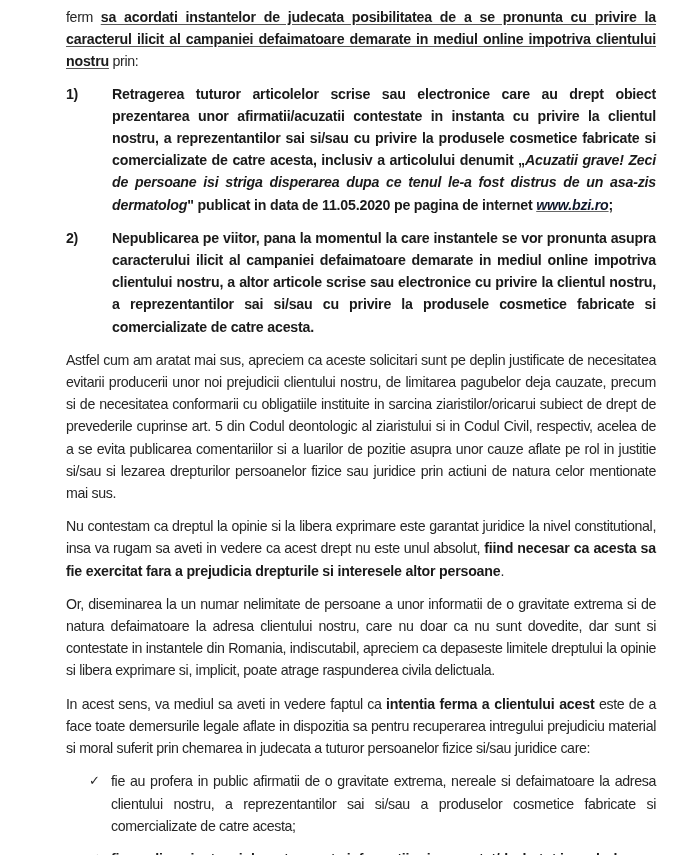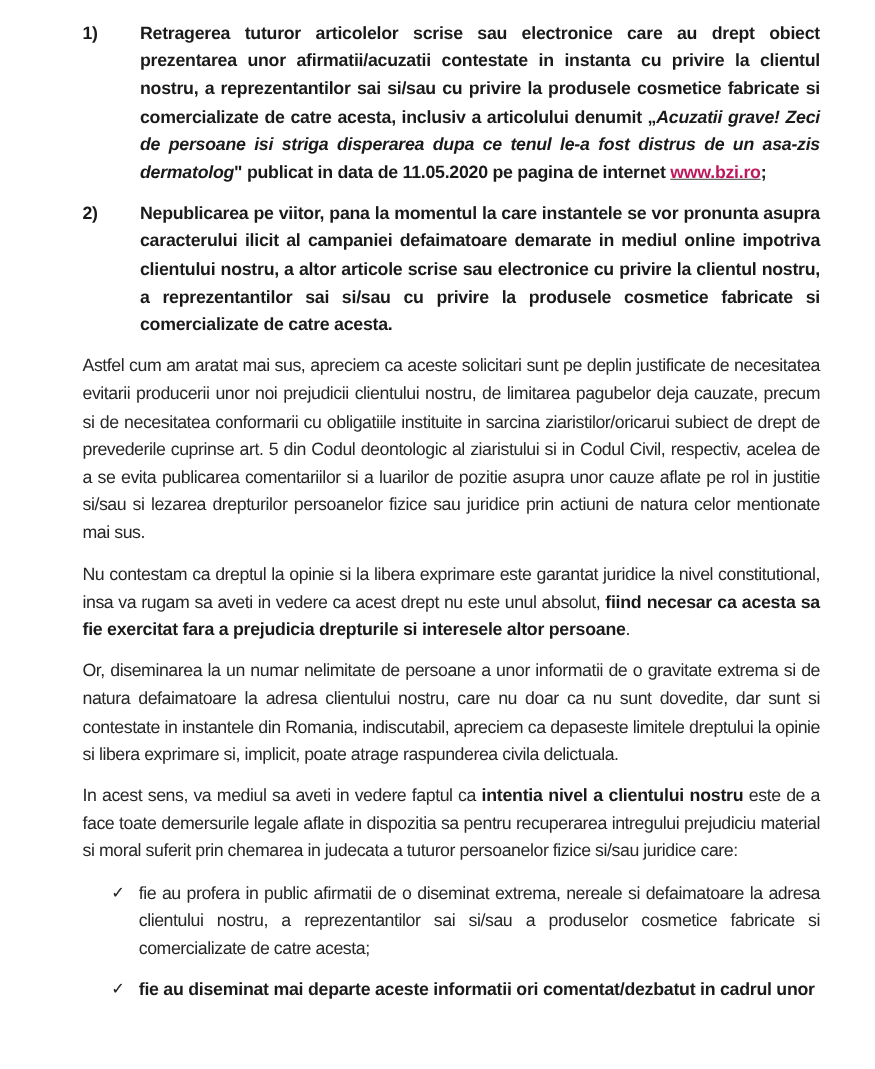--- a/index.html
+++ b/index.html
@@ -8,36 +8,37 @@
     position:absolute; left:66px; top:6px; width:590px;
     font-family:"Liberation Sans", sans-serif;
     font-size:14.2px; line-height:22.2px; color:#262626;
     letter-spacing:-0.35px;
   }
   p { margin:0; text-align:justify; }
   .reg { font-weight:normal; }
   .b { font-weight:bold; color:#1a1a1a; letter-spacing:-0.2px; }
   .u { text-decoration:underline; text-decoration-color:#555; text-underline-offset:2px; }
   .i { font-style:italic; }
-  .link { text-decoration:underline; text-decoration-color:#666; font-weight:bold; color:#be185d; }
+  .link { text-decoration:underline; text-decoration-color:#666; font-weight:bold; color:#0f172a;font-style:italic; }
   .gap1 { height:10px; }
   .gap2 { height:11px; }
   .gap3 { height:11px; }
   .numitem { display:flex; }
   .num { width:46px; flex:0 0 46px; font-weight:bold; color:#1a1a1a; }
   .numtext { flex:1; text-align:justify; }
   .check { display:flex; padding-left:23px; }
   .ck { width:22px; flex:0 0 22px; font-family:"DejaVu Sans", sans-serif; font-size:13px; }
   .cktext { flex:1; text-align:justify; }
 </style>
 </head>
 <body>
 
 <div class="page">
 
+  <p><span class="reg">ferm </span><span class="b u">sa acordati instantelor de judecata posibilitatea de a se pronunta cu privire la caracterul ilicit al campaniei defaimatoare demarate in mediul online impotriva clientului nostru</span><span class="reg"> prin:</span></p>
 
   <div class="gap1"></div>
 
   <div class="numitem">
     <div class="num">1)</div>
     <div class="numtext b"><span>Retragerea tuturor articolelor scrise sau electronice care au drept obiect prezentarea unor afirmatii/acuzatii contestate in instanta cu privire la clientul nostru, a reprezentantilor sai si/sau cu privire la produsele cosmetice fabricate si comercializate de catre acesta, inclusiv a articolului denumit „</span><span class="i">Acuzatii grave! Zeci de persoane isi striga disperarea dupa ce tenul le-a fost distrus de un asa-zis dermatolog</span><span>" publicat in data de 11.05.2020 pe pagina de internet </span><span class="link">www.bzi.ro</span><span>;</span></div>
   </div>
 
   <div class="gap2"></div>
 
@@ -53,27 +54,27 @@
   <div class="gap3"></div>
 
   <p><span>Nu contestam ca dreptul la opinie si la libera exprimare este garantat juridice la nivel constitutional, insa va rugam sa aveti in vedere ca acest drept nu este unul absolut, </span><span class="b">fiind necesar ca acesta sa fie exercitat fara a prejudicia drepturile si interesele altor persoane</span><span>.</span></p>
 
   <div class="gap3"></div>
 
   <p>Or, diseminarea la un numar nelimitate de persoane a unor informatii de o gravitate extrema si de natura defaimatoare la adresa clientului nostru, care nu doar ca nu sunt dovedite, dar sunt si contestate in instantele din Romania, indiscutabil, apreciem ca depaseste limitele dreptului la opinie si libera exprimare si, implicit, poate atrage raspunderea civila delictuala.</p>
 
   <div class="gap3"></div>
 
-  <p><span>In acest sens, va mediul sa aveti in vedere faptul ca </span><span class="b">intentia nivel a clientului nostru</span><span> este de a face toate demersurile legale aflate in dispozitia sa pentru recuperarea intregului prejudiciu material si moral suferit prin chemarea in judecata a tuturor persoanelor fizice si/sau juridice care:</span></p>
+  <p><span>In acest sens, va mediul sa aveti in vedere faptul ca </span><span class="b">intentia ferma a clientului acest</span><span> este de a face toate demersurile legale aflate in dispozitia sa pentru recuperarea intregului prejudiciu material si moral suferit prin chemarea in judecata a tuturor persoanelor fizice si/sau juridice care:</span></p>
 
   <div class="gap3"></div>
 
   <div class="check">
     <div class="ck">✓</div>
-    <div class="cktext">fie au profera in public afirmatii de o diseminat extrema, nereale si defaimatoare la adresa clientului nostru, a reprezentantilor sai si/sau a produselor cosmetice fabricate si comercializate de catre acesta;</div>
+    <div class="cktext">fie au profera in public afirmatii de o gravitate extrema, nereale si defaimatoare la adresa clientului nostru, a reprezentantilor sai si/sau a produselor cosmetice fabricate si comercializate de catre acesta;</div>
   </div>
 
   <div class="gap2"></div>
 
   <div class="check">
     <div class="ck">✓</div>
     <div class="cktext b">fie au diseminat mai departe aceste informatii ori comentat/dezbatut in cadrul unor</div>
   </div>
 
 </div>

